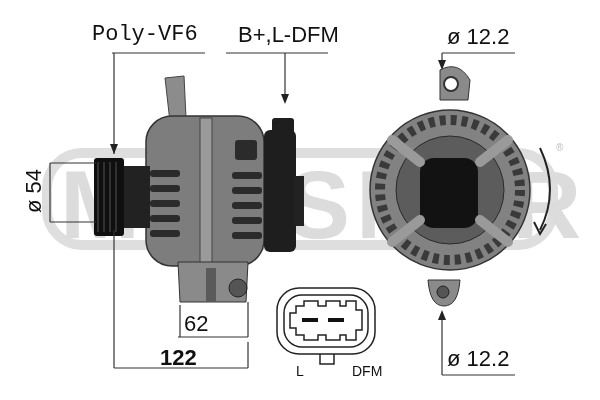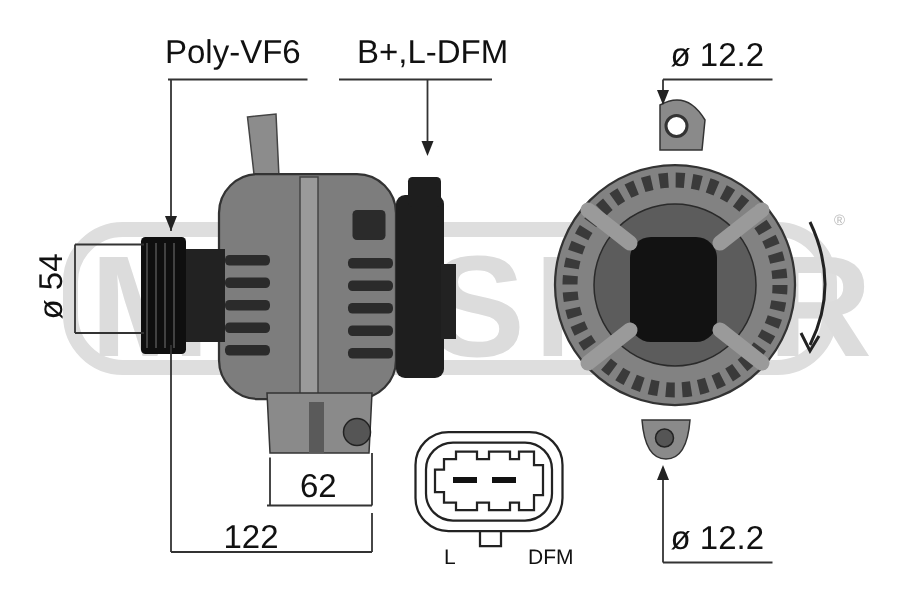--- a/index.html
+++ b/index.html
@@ -117,21 +117,21 @@
     <rect x="284" y="295" width="84" height="52" rx="18"></rect>
     <path d="M296 306 L304 306 L304 301 L318 301 L318 306 L326 306 L326 301 L340 301 L340 306 L346 306 L346 301 L356 301 L356 310 L362 310 L362 330 L356 330 L356 340 L346 340 L346 335 L340 335 L340 340 L326 340 L326 335 L318 335 L318 340 L304 340 L304 335 L296 335 L296 328 L290 328 L290 313 L296 313 Z"></path>
     <path d="M320 354 L320 364 L334 364 L334 354"></path>
   </g>
   <g fill="#111">
     <rect x="302" y="318" width="16" height="4"></rect>
     <rect x="328" y="318" width="16" height="4"></rect>
   </g>
 </svg>
 
-<div class="lbl" style="left:110px;top:24px;">Poly-VF6</div>
+<div class="lbl" style="left:92px;top:24px;font-family:Liberation Mono, monospace;">Poly-VF6</div>
 <div class="lbl" style="left:238px;top:24px;">B+,L-DFM</div>
 <div class="lbl" style="left:4px;top:180px;transform:rotate(-90deg);transform-origin:center;width:60px;text-align:center;">ø 54</div>
 <div class="lbl" style="left:447px;top:26px;">ø 12.2</div>
 <div class="lbl" style="left:447px;top:348px;">ø 12.2</div>
-<div class="lbl" style="left:200px;top:313px;">62</div>
-<div class="lbl" style="left:149px;top:347px;">122</div>
+<div class="lbl" style="left:184px;top:313px;">62</div>
+<div class="lbl" style="left:160px;top:347px;font-weight:bold;">122</div>
 <div class="lbl" style="left:296px;top:364px;font-size:14px;">L</div>
 <div class="lbl" style="left:352px;top:364px;font-size:14px;">DFM</div>
 
 </body></html>

